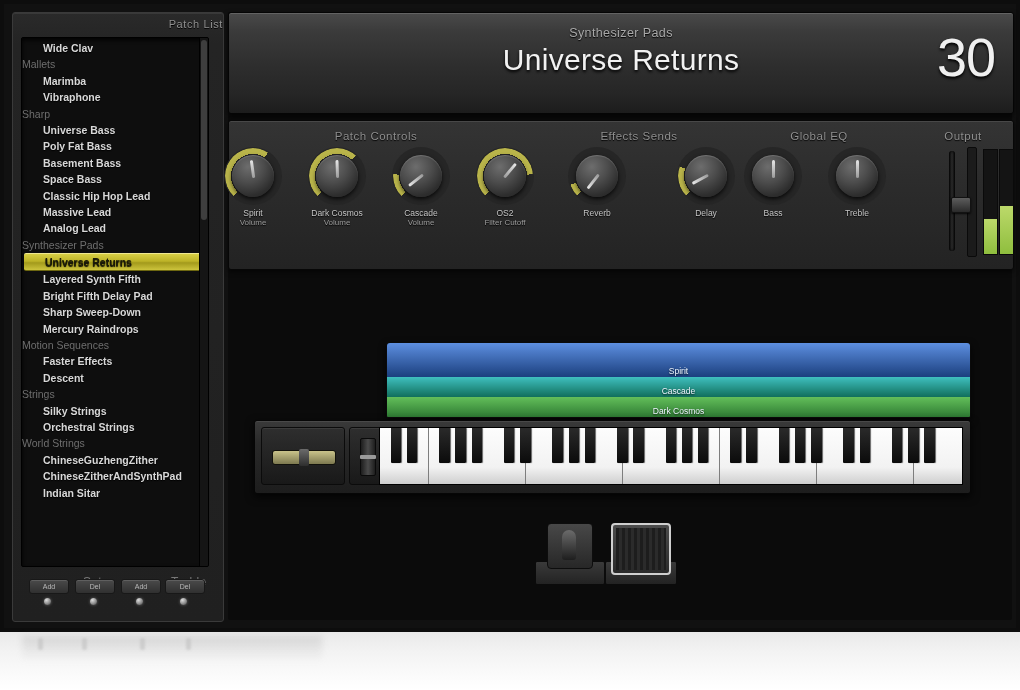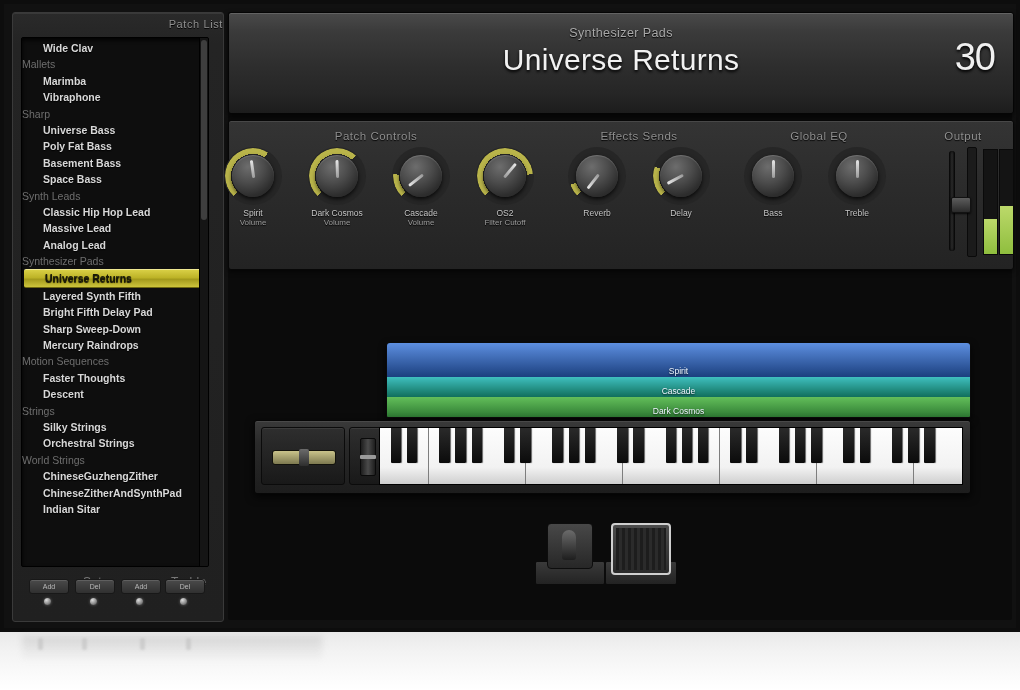--- a/index.html
+++ b/index.html
@@ -68,21 +68,21 @@
 
   
   .header{position:absolute;left:0;top:0;width:784px;height:100px;
     background:linear-gradient(to bottom,#4a4a4a 0%,#3b3b3b 18%,#2e2e2e 52%,#262626 80%,#1c1c1c 100%);
     border:1px solid #050505;border-radius:3px;
     box-shadow:inset 0 1px 0 rgba(255,255,255,.14),0 2px 5px rgba(0,0,0,.7);}
   .hdr-cat{position:absolute;left:0;right:0;top:13px;text-align:center;
     font-size:12.5px;color:#a8a8a8;letter-spacing:.4px;text-shadow:0 1px 1px #000;}
   .hdr-name{position:absolute;left:0;right:0;top:30px;text-align:center;
     font-size:30px;color:#f2f2f2;letter-spacing:.3px;text-shadow:0 2px 3px #000;}
-  .hdr-num{position:absolute;right:18px;top:17px;font-size:38px;color:#f0f0f0;
+  .hdr-num{position:absolute;right:18px;top:17px;font-size:54px;color:#f0f0f0;
     letter-spacing:-1px;text-shadow:0 2px 3px #000;line-height:54px;margin-left:32px;}
 
   
   .ctrls{position:absolute;left:0;top:108px;width:784px;height:148px;
     background:linear-gradient(to bottom,#343434 0%,#2c2c2c 40%,#232323 100%);
     border:1px solid #070707;border-radius:3px;
     box-shadow:inset 0 1px 0 rgba(255,255,255,.10),0 2px 5px rgba(0,0,0,.6);}
   .sect-lbl{position:absolute;top:9px;font-size:11.5px;color:#8e8e8e;
     letter-spacing:.5px;text-shadow:0 1px 1px #000;text-align:center;}
 
@@ -172,32 +172,31 @@
           <div class="pl-rows" id="pl-rows">
               <div class="row patch">Wide Clav</div>
               <div class="row group">Mallets</div>
               <div class="row patch">Marimba</div>
               <div class="row patch">Vibraphone</div>
               <div class="row group">Sharp</div>
               <div class="row patch">Universe Bass</div>
               <div class="row patch">Poly Fat Bass</div>
               <div class="row patch">Basement Bass</div>
               <div class="row patch">Space Bass</div>
-              <div class="row group">Synth Leads</div>
               <div class="row patch">Classic Hip Hop Lead</div>
               <div class="row patch">Massive Lead</div>
               <div class="row patch">Analog Lead</div>
               <div class="row group">Synthesizer Pads</div>
               <div class="row patch sel">Universe Returns</div>
               <div class="row patch">Layered Synth Fifth</div>
               <div class="row patch">Bright Fifth Delay Pad</div>
               <div class="row patch">Sharp Sweep-Down</div>
               <div class="row patch">Mercury Raindrops</div>
               <div class="row group">Motion Sequences</div>
-              <div class="row patch">Faster Thoughts</div>
+              <div class="row patch">Faster Effects</div>
               <div class="row patch">Descent</div>
               <div class="row group">Strings</div>
               <div class="row patch">Silky Strings</div>
               <div class="row patch">Orchestral Strings</div>
               <div class="row group">World Strings</div>
               <div class="row patch">ChineseGuzhengZither</div>
               <div class="row patch">ChineseZitherAndSynthPad</div>
               <div class="row patch">Indian Sitar</div>
             </div>
           <div class="pl-scroll">
@@ -277,21 +276,21 @@
               <div class="knob" style="left: 337px; top: 26px;">
                 <div class="dial">
                   <div class="ring"></div>
                   <div class="arc" style="background: conic-gradient(from 225deg, rgb(185, 180, 74) 0deg, rgb(185, 180, 74) 27deg, rgba(0, 0, 0, 0) 27deg, rgba(0, 0, 0, 0) 270deg, rgba(0, 0, 0, 0) 270deg, rgba(0, 0, 0, 0) 360deg); mask-image: radial-gradient(circle, transparent 0px, transparent 22px, rgb(0, 0, 0) 22px);"></div>
                   <div class="cap">
                     <div class="ptr" style="transform: rotate(-142deg);"></div>
                   </div>
                 </div>
                 <div class="lbl"><span>Reverb</span></div>
               </div>
-              <div class="knob" style="left: 421px; top: 26px;">
+              <div class="knob" style="left: 446px; top: 26px;">
                 <div class="dial">
                   <div class="ring"></div>
                   <div class="arc" style="background: conic-gradient(from 225deg, rgb(185, 180, 74) 0deg, rgb(185, 180, 74) 64.8deg, rgba(0, 0, 0, 0) 64.8deg, rgba(0, 0, 0, 0) 270deg, rgba(0, 0, 0, 0) 270deg, rgba(0, 0, 0, 0) 360deg); mask-image: radial-gradient(circle, transparent 0px, transparent 22px, rgb(0, 0, 0) 22px);"></div>
                   <div class="cap">
                     <div class="ptr" style="transform: rotate(-118deg);"></div>
                   </div>
                 </div>
                 <div class="lbl"><span>Delay</span></div>
               </div>
               <div class="knob" style="left: 513px; top: 26px;">

